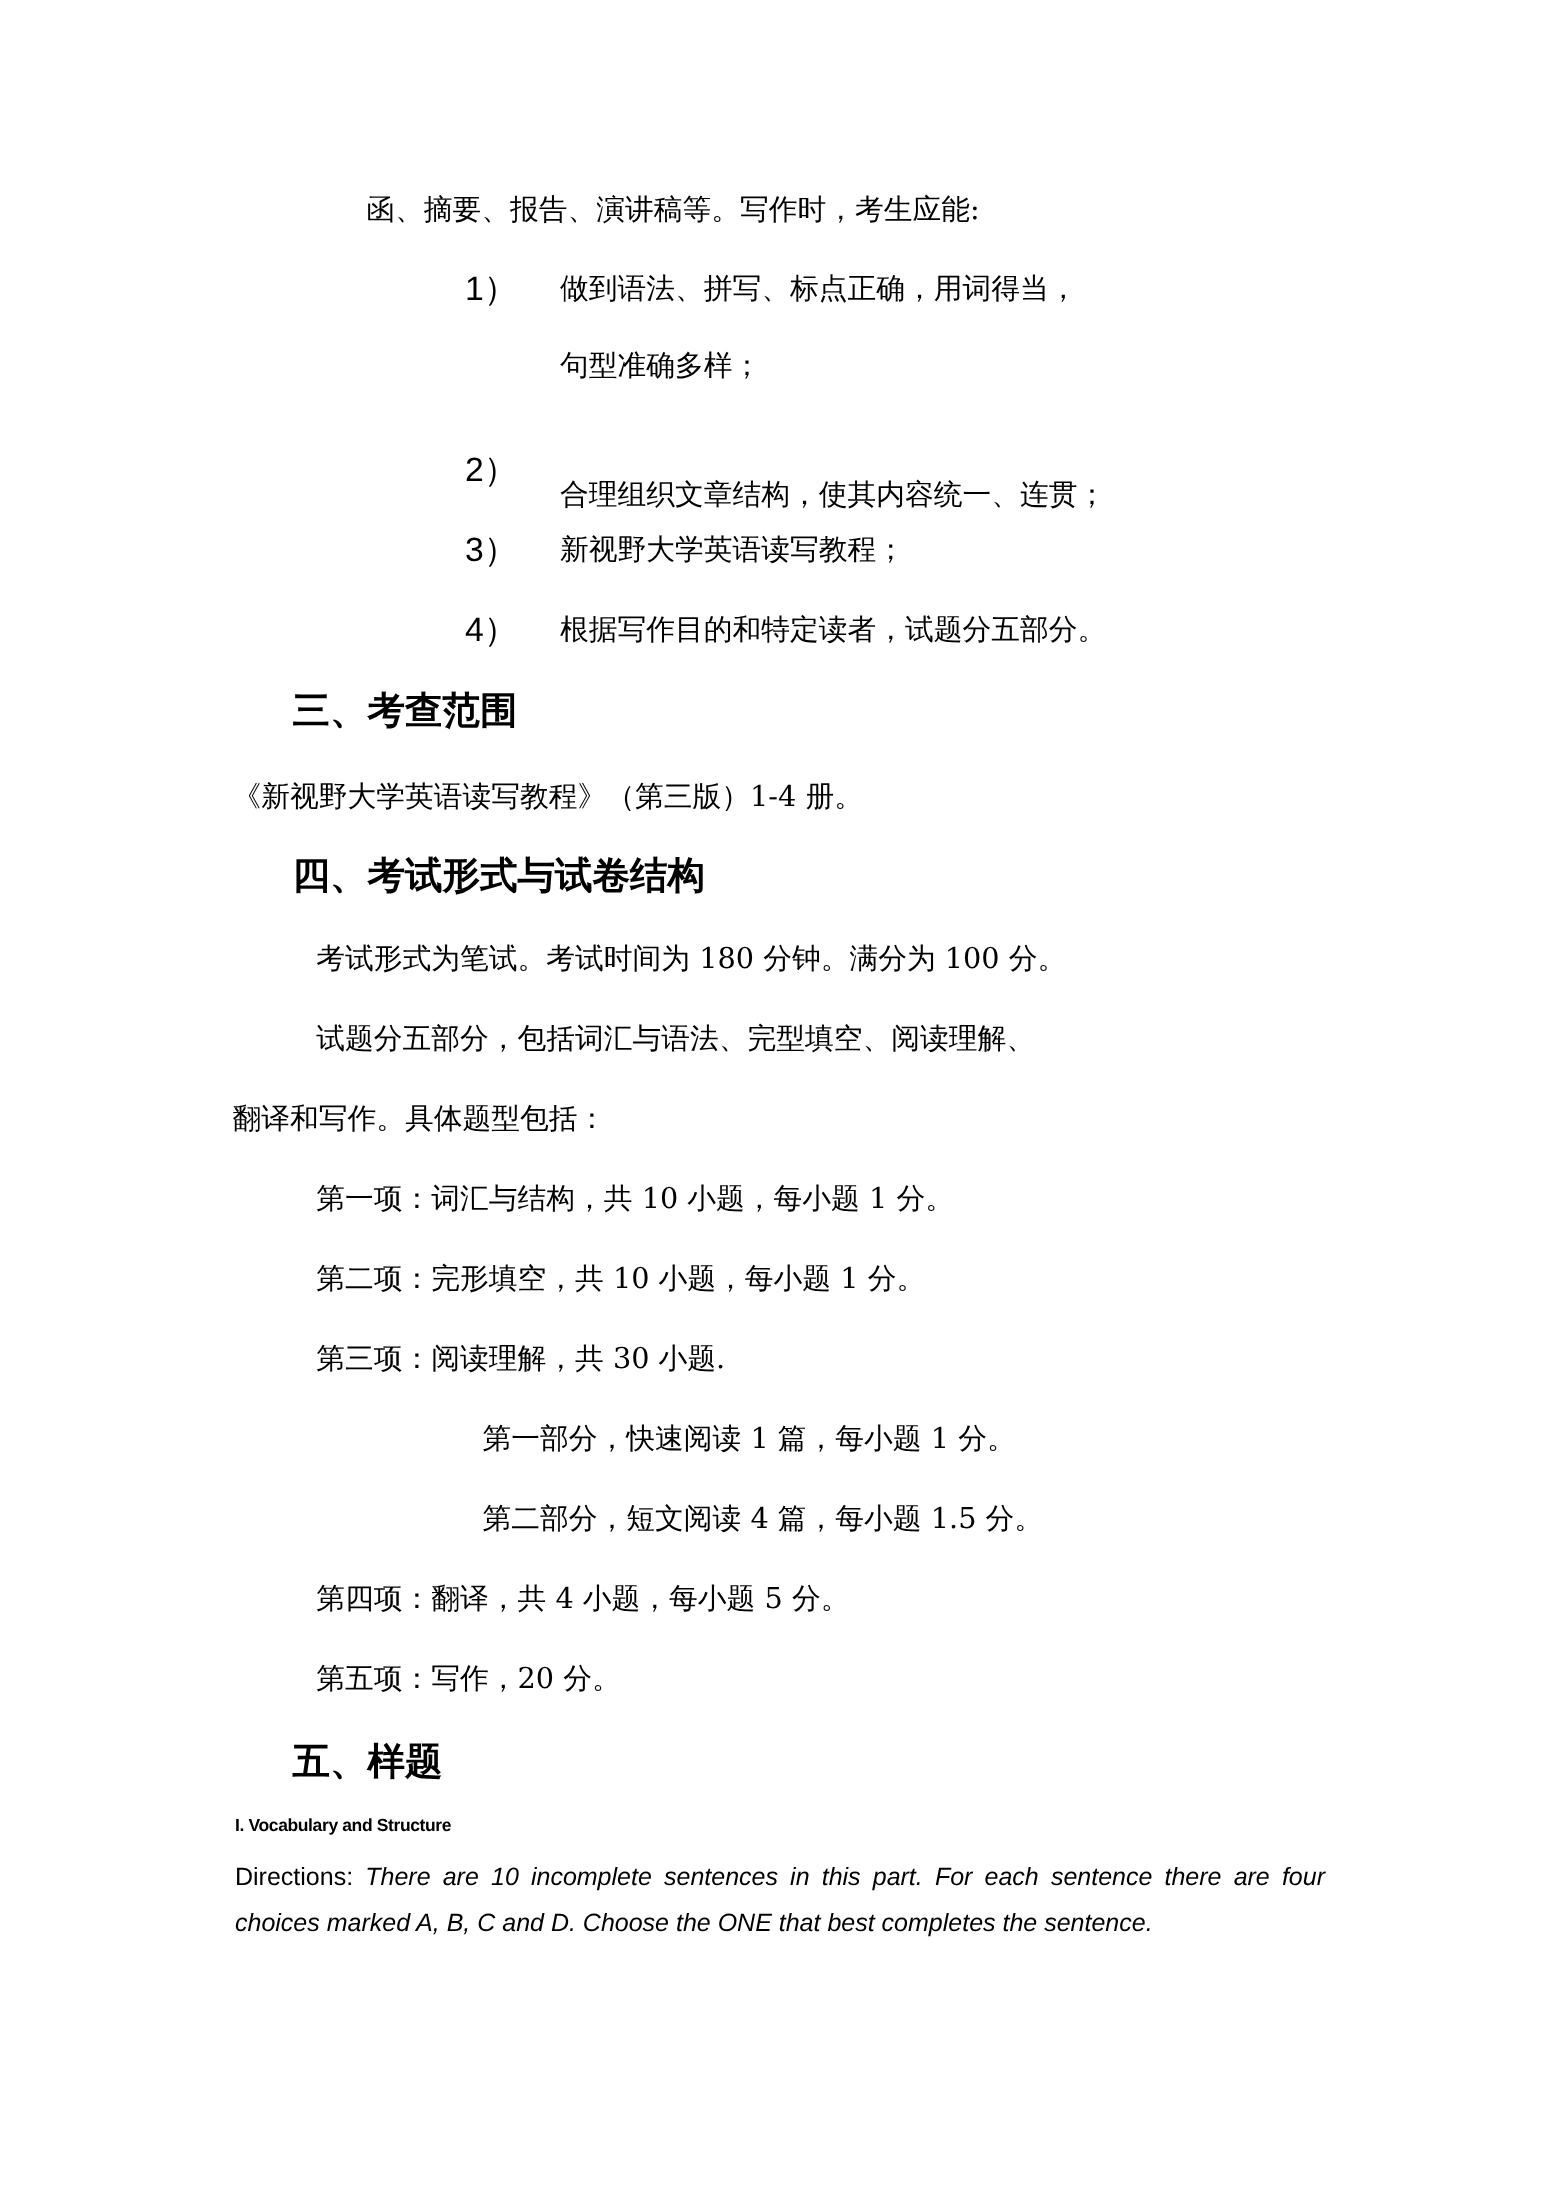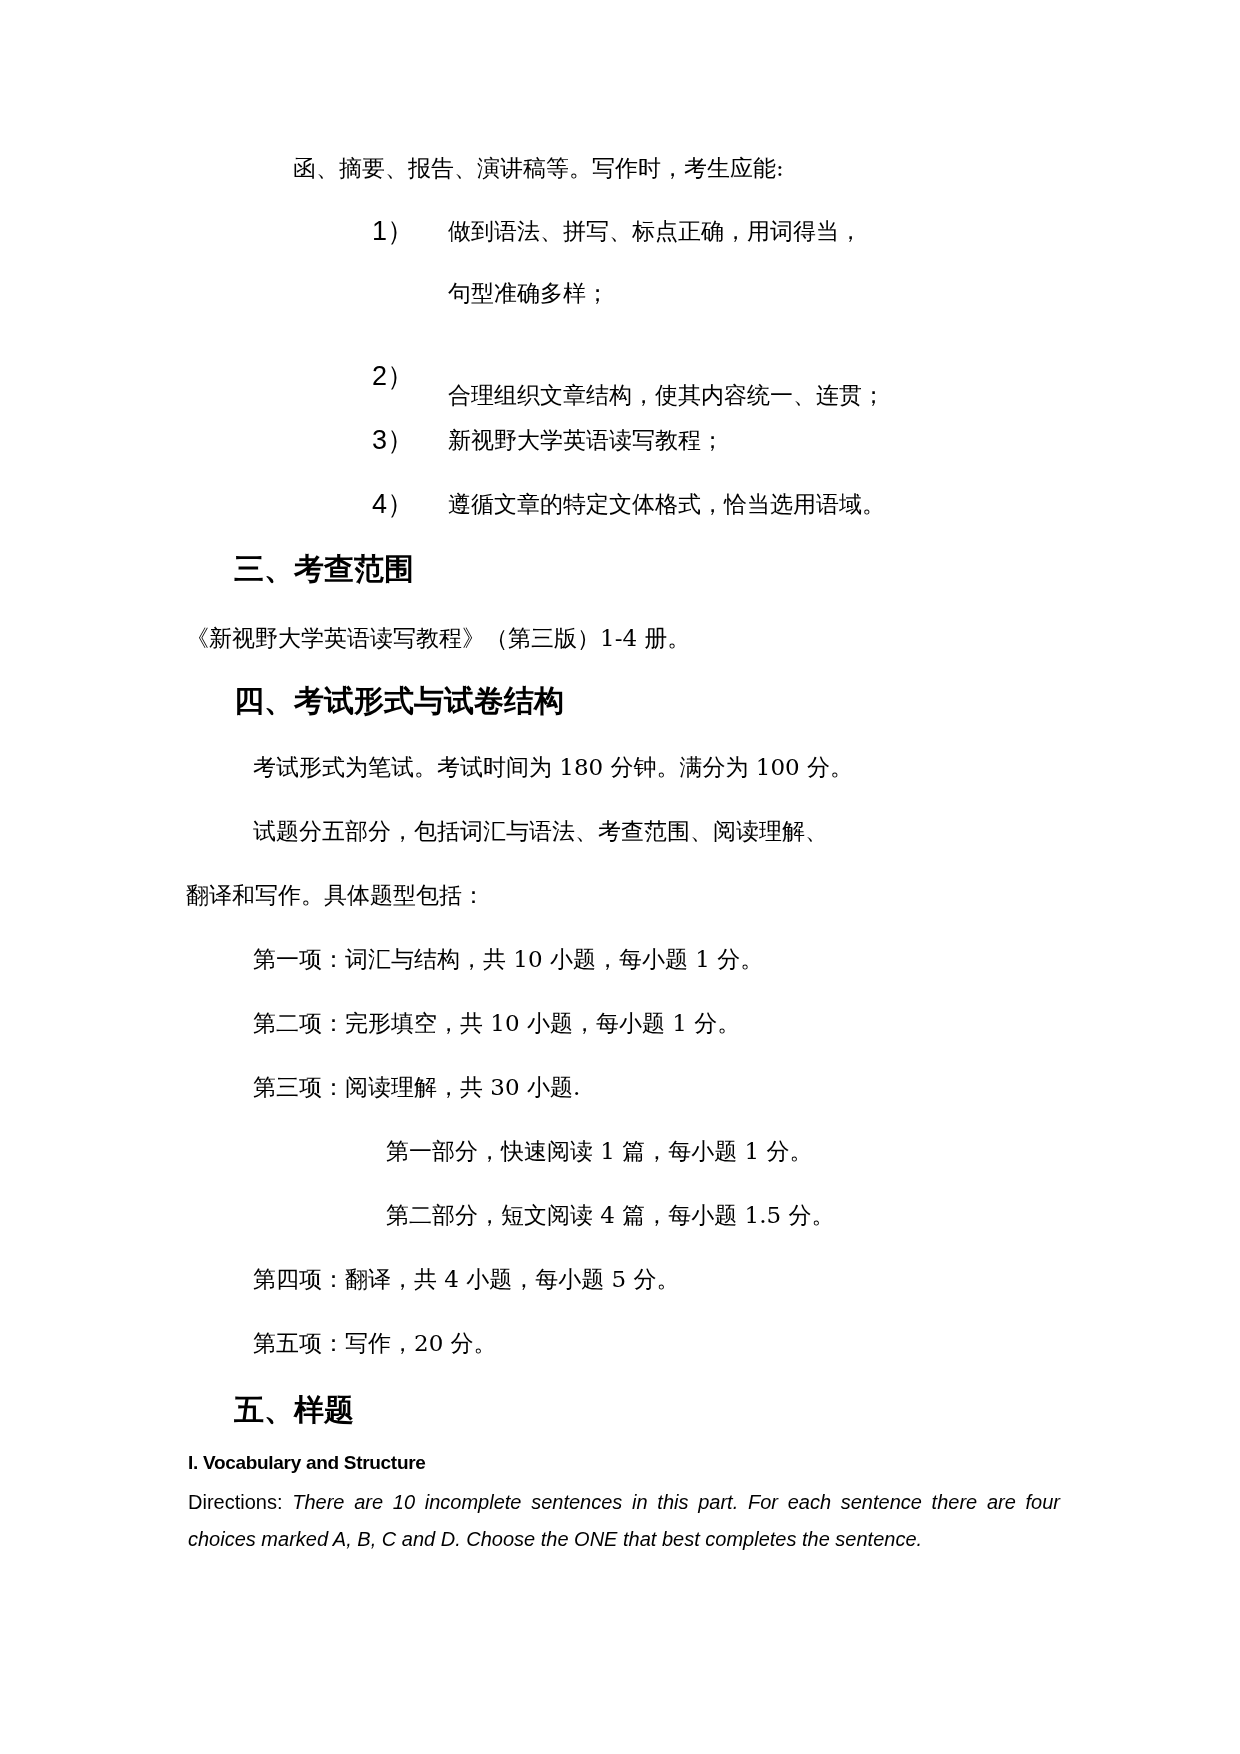--- a/index.html
+++ b/index.html
@@ -1,21 +1,21 @@
 <!DOCTYPE html>
 <html><head>
 <meta charset="utf-8">
 <style>
   html, body { margin: 0; padding: 0; background: #ffffff; }
   body { width: 1240px; height: 1754px; position: relative; overflow: hidden;
          font-family: "DejaVu Serif", "Liberation Serif", serif; color: #000; }
   .line { position: absolute; white-space: nowrap; font-size: 23px; line-height: 36px; }
   .heading { position: absolute; white-space: nowrap; font-size: 30px; line-height: 38px;
              font-weight: bold; font-family: "DejaVu Sans", "Liberation Sans", sans-serif; margin-left: 48px; }
-  .en-title { position: absolute; white-space: nowrap; font-size: 19px; font-weight: bold;
+  .en-title { position: absolute; white-space: nowrap; font-size: 14px; font-weight: bold;
               font-family: "Liberation Sans", "DejaVu Sans", sans-serif; letter-spacing: -0.3px; text-align: right; }
   .en-body { position: absolute; left: 188px; width: 872px; font-size: 20px; line-height: 37px;
              font-family: "Liberation Sans", "DejaVu Sans", sans-serif; text-align: justify;
              text-align-last: left; }
   .en-body i { }
   .list-num { position: absolute; white-space: nowrap; font-size: 27px; line-height: 36px;
               font-family: "Liberation Sans", "DejaVu Sans", sans-serif; }
 </style>
 </head>
 <body>
@@ -28,28 +28,28 @@
   <div class="line" style="left:448px; top:213px;">做到语法、拼写、标点正确，用词得当，</div>
   <div class="line" style="left:448px; top:275px;">句型准确多样；</div>
 
   <div class="list-num" style="left:372px; top:358px;">2）</div>
   <div class="line" style="left:448px; top:379px;font-family:Liberation Mono, monospace;">合理组织文章结构，使其内容统一、连贯；</div>
 
   <div class="list-num" style="left:372px; top:422px;">3）</div>
   <div class="line" style="left:448px; top:422px;">新视野大学英语读写教程；</div>
 
   <div class="list-num" style="left:372px; top:486px;">4）</div>
-  <div class="line" style="left:448px; top:486px;">遵循文章的特定文体格式，恰当选用语域。</div>
+  <div class="line" style="left:448px; top:486px;">根据写作目的和特定读者，试题分五部分。</div>
 
   <div class="heading" style="left:186px; top:550px;">三、考查范围</div>
   <div class="line" style="left:186px; top:620px;">《新视野大学英语读写教程》（第三版）1-4 册。</div>
 
   <div class="heading" style="left:186px; top:682px;">四、考试形式与试卷结构</div>
   <div class="line" style="left:253px; top:749px;text-align:right;">考试形式为笔试。考试时间为 180 分钟。满分为 100 分。</div>
-  <div class="line" style="left:253px; top:813px;">试题分五部分，包括词汇与语法、考查范围、阅读理解、</div>
+  <div class="line" style="left:253px; top:813px;">试题分五部分，包括词汇与语法、完型填空、阅读理解、</div>
   <div class="line" style="left:186px; top:877px;">翻译和写作。具体题型包括：</div>
 
   <div class="line" style="left:253px; top:941px;">第一项：词汇与结构，共 10 小题，每小题 1 分。</div>
   <div class="line" style="left:253px; top:1005px;">第二项：完形填空，共 10 小题，每小题 1 分。</div>
   <div class="line" style="left:253px; top:1069px;">第三项：阅读理解，共 30 小题.</div>
   <div class="line" style="left:386px; top:1133px;">第一部分，快速阅读 1 篇，每小题 1 分。</div>
   <div class="line" style="left:386px; top:1197px;">第二部分，短文阅读 4 篇，每小题 1.5 分。</div>
   <div class="line" style="left:253px; top:1261px;">第四项：翻译，共 4 小题，每小题 5 分。</div>
   <div class="line" style="left:253px; top:1325px;">第五项：写作，20 分。</div>
 

